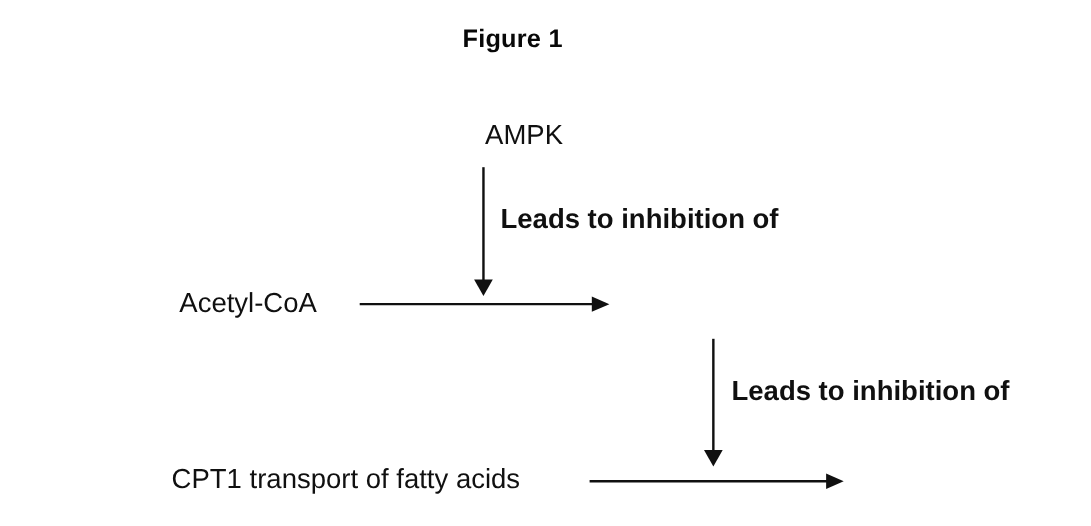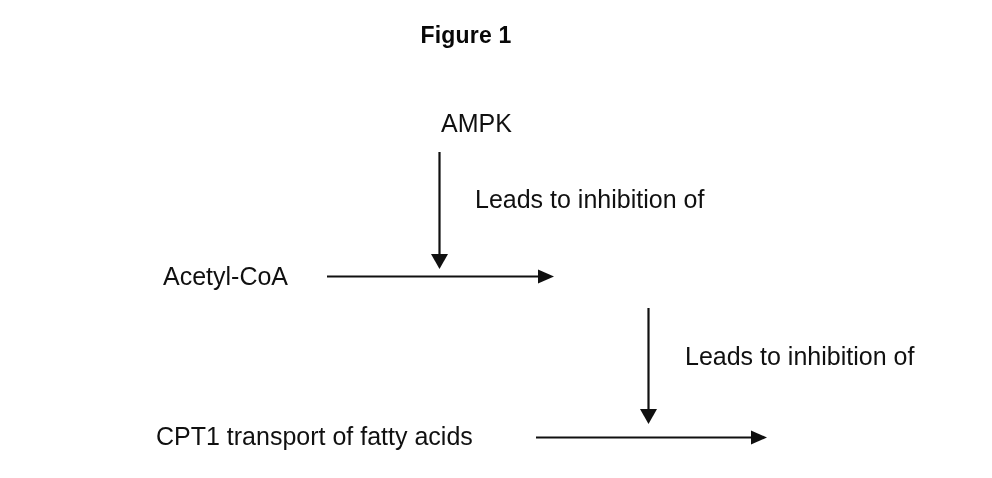--- a/index.html
+++ b/index.html
@@ -68,22 +68,21 @@
     top: 424px;
     text-align: right;
   }
   #node-mitochondrion {
     left: 777px;
     top: 424px;
   }
   
   .edge-label {
     font-size: 25px;
-    font-weight: normal;
-    margin-left: 20px;
+    font-weight: bold;
   }
   #edge-label-ampk-malonyl {
     left: 455px;
     top: 187px;
   }
   #edge-label-malonyl-cpt1 {
     left: 665px;
     top: 344px;
   }
 </style>

